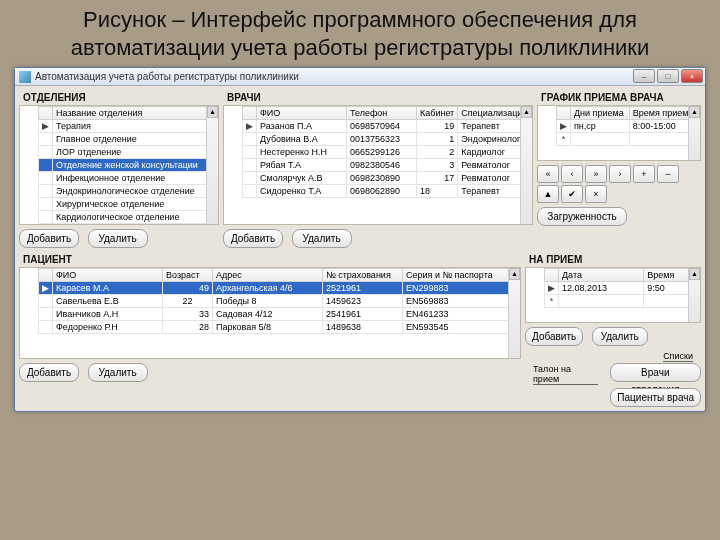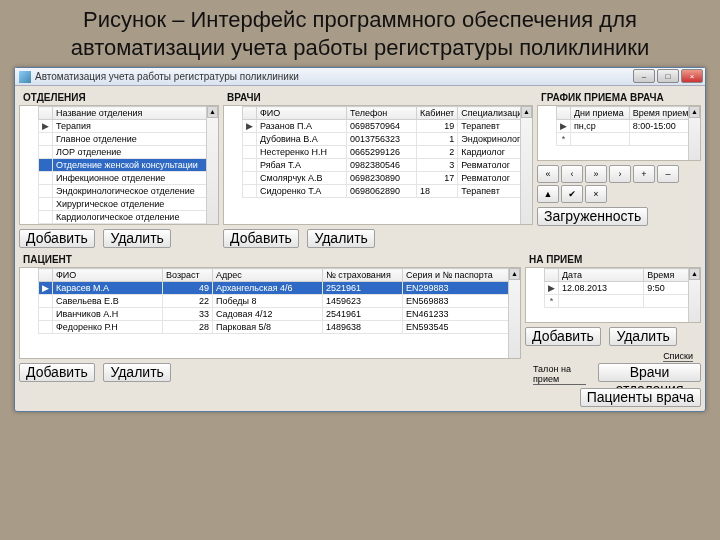--- a/index.html
+++ b/index.html
@@ -86,22 +86,22 @@
     overflow: hidden;
   }
   .grid tr.sel td { background: #2f69c6; color:#fff; }
   .rowmark { width: 14px; text-align:center; color:#444; }
   .btn {
     display:inline-block;
     min-width: 60px;
     height: 19px;
     background: linear-gradient(#fefefe,#e4e4e4);
     border: 1px solid #a0a0a0;
-    border-radius: 2px;
-    font-size: 14px;
+    border-radius: 8px;
+    font-size: 10px;
     text-align:center;
     line-height: 17px;
     padding: 0 6px;
     margin-right: 6px;
   }
   .btn-row { margin-top: 4px; }
   .navbtns { display:flex; gap:2px; flex-wrap:wrap; }
   .navbtn {
     width: 22px; height: 18px;
     background: linear-gradient(#fefefe,#e4e4e4);
@@ -323,21 +323,21 @@
                   <td class="rowmark">▶</td>
                   <td>Карасев М.А</td>
                   <td style="text-align:right">49</td>
                   <td>Архангельская 4/6</td>
                   <td>2521961</td>
                   <td>EN299883</td>
                 </tr>
             <tr>
                   <td class="rowmark"></td>
                   <td>Савельева Е.В</td>
-                  <td style="text-align:right">22</td>
+                  <td style="text-align:center">22</td>
                   <td>Победы 8</td>
                   <td>1459623</td>
                   <td>EN569883</td>
                 </tr>
             <tr>
                   <td class="rowmark"></td>
                   <td>Иванчиков А.Н</td>
                   <td style="text-align:right">33</td>
                   <td>Садовая 4/12</td>
                   <td>2541961</td>

